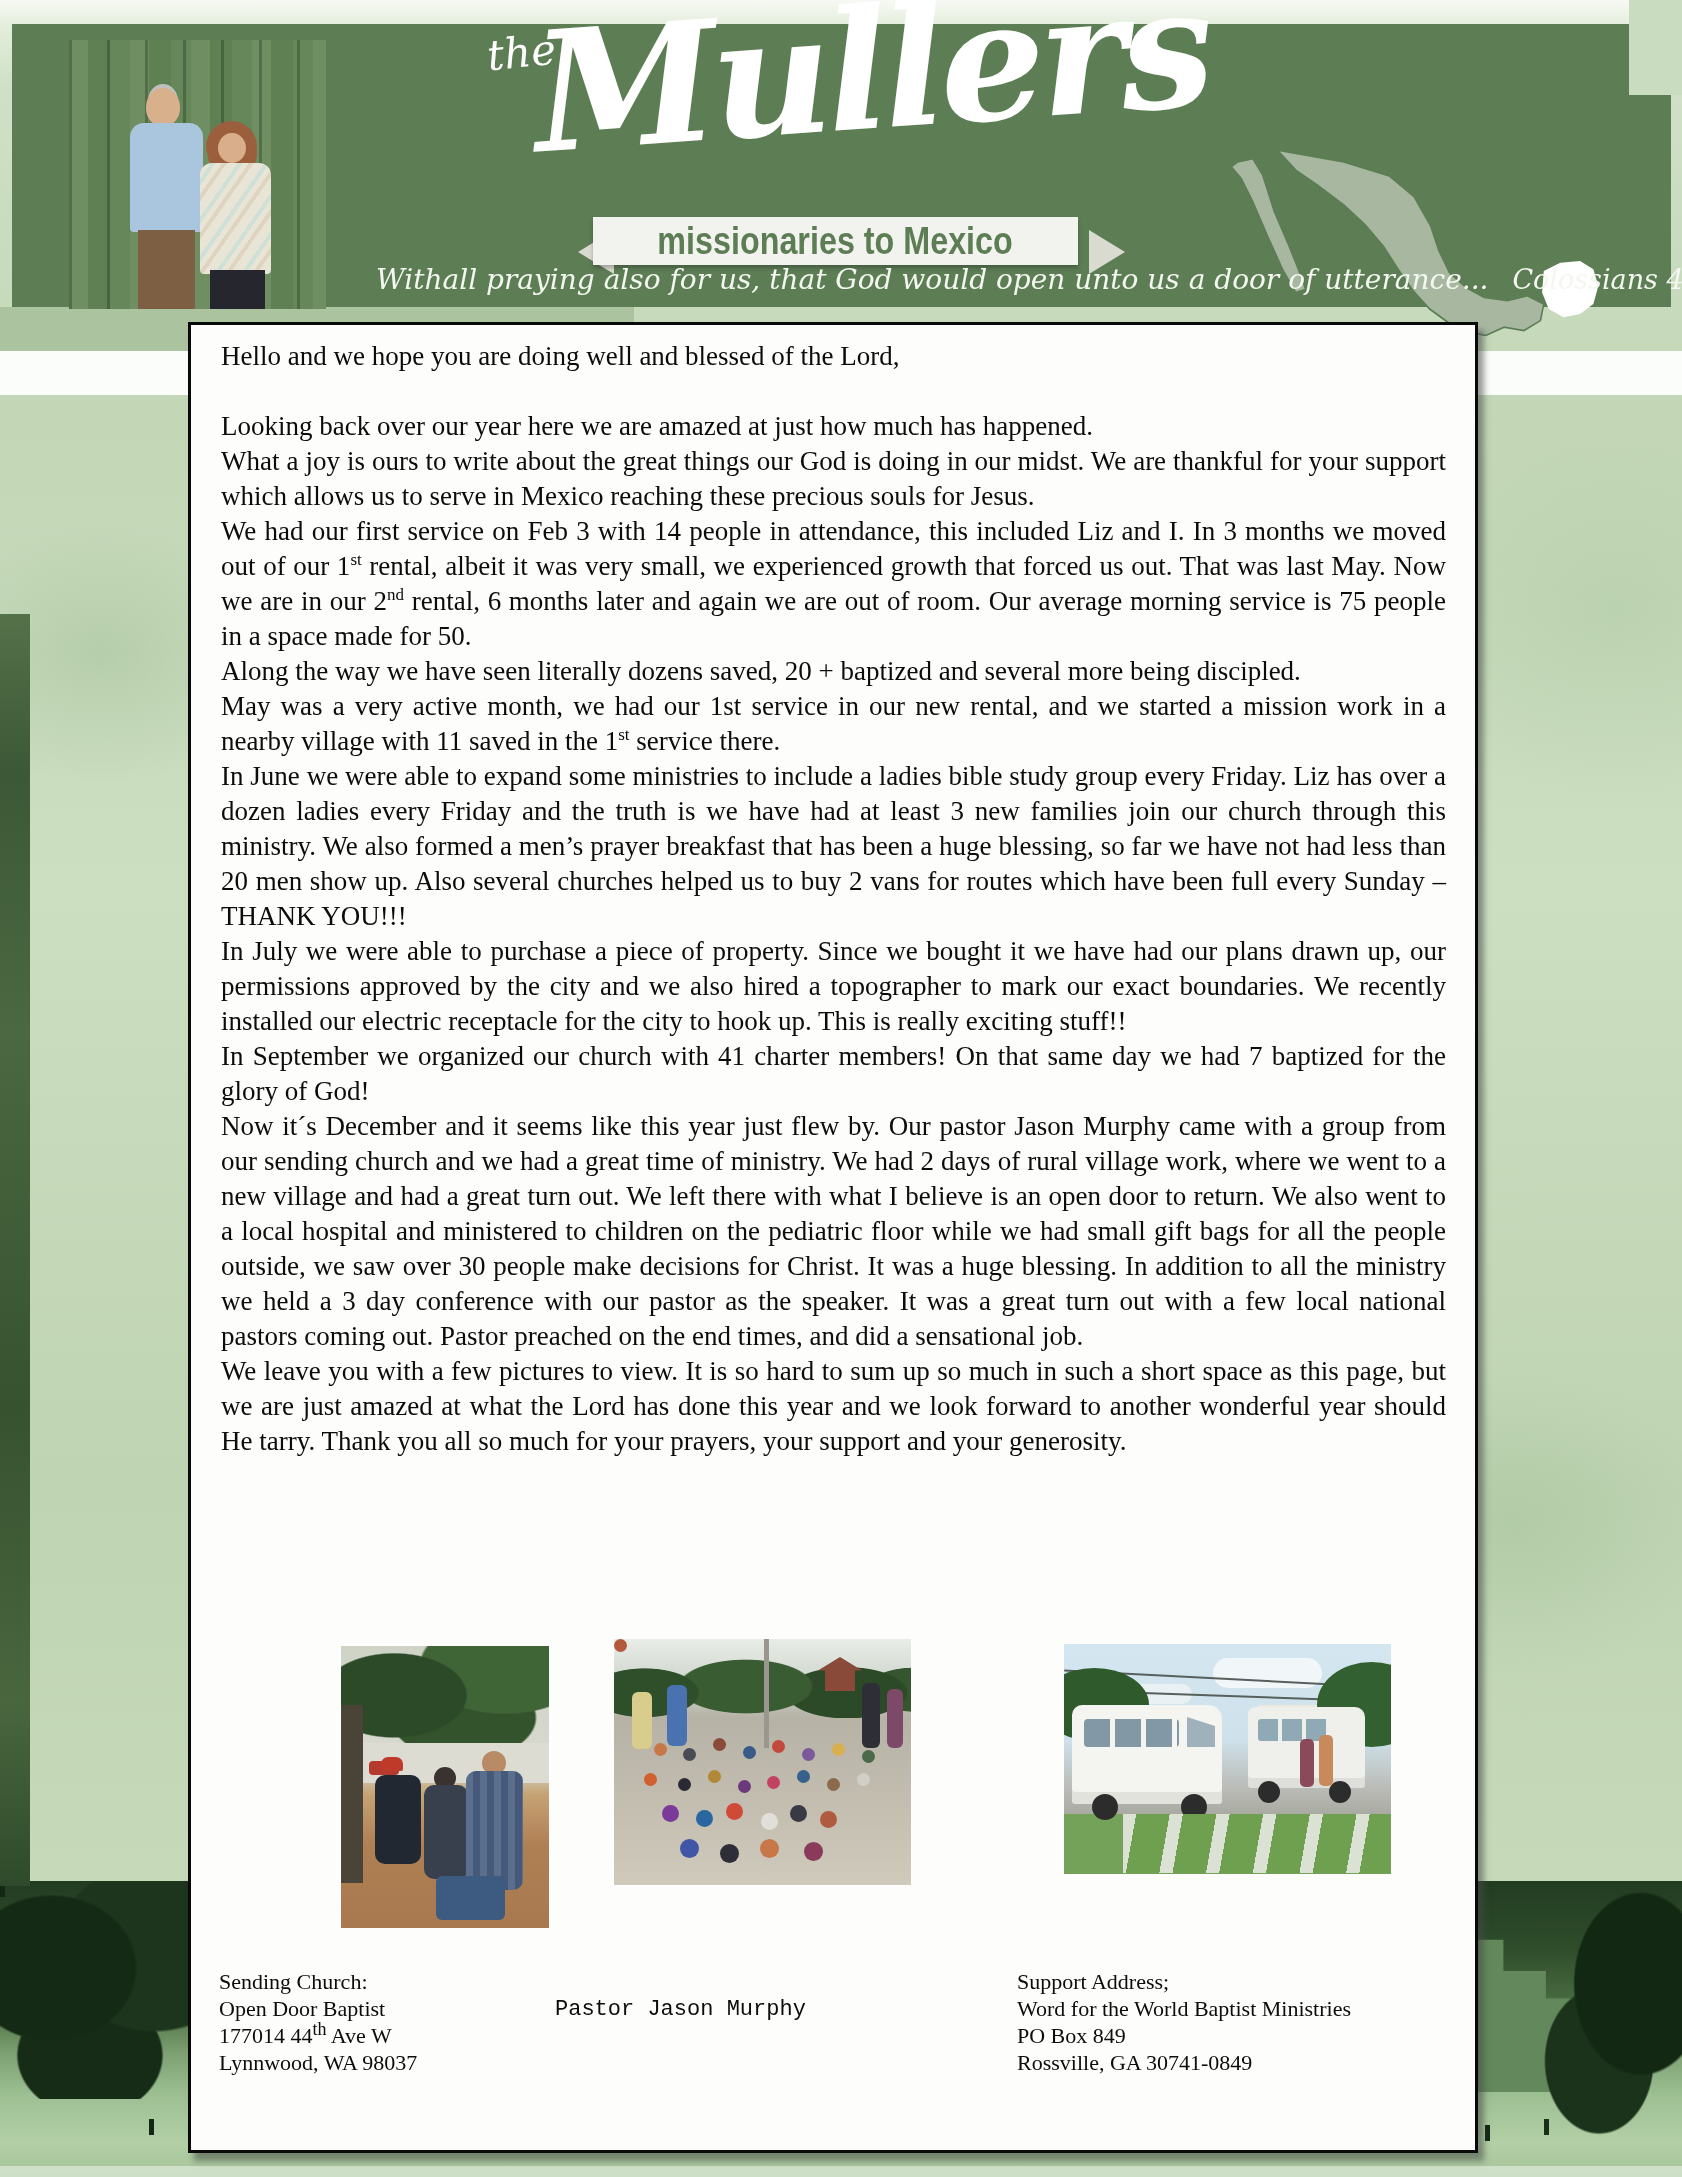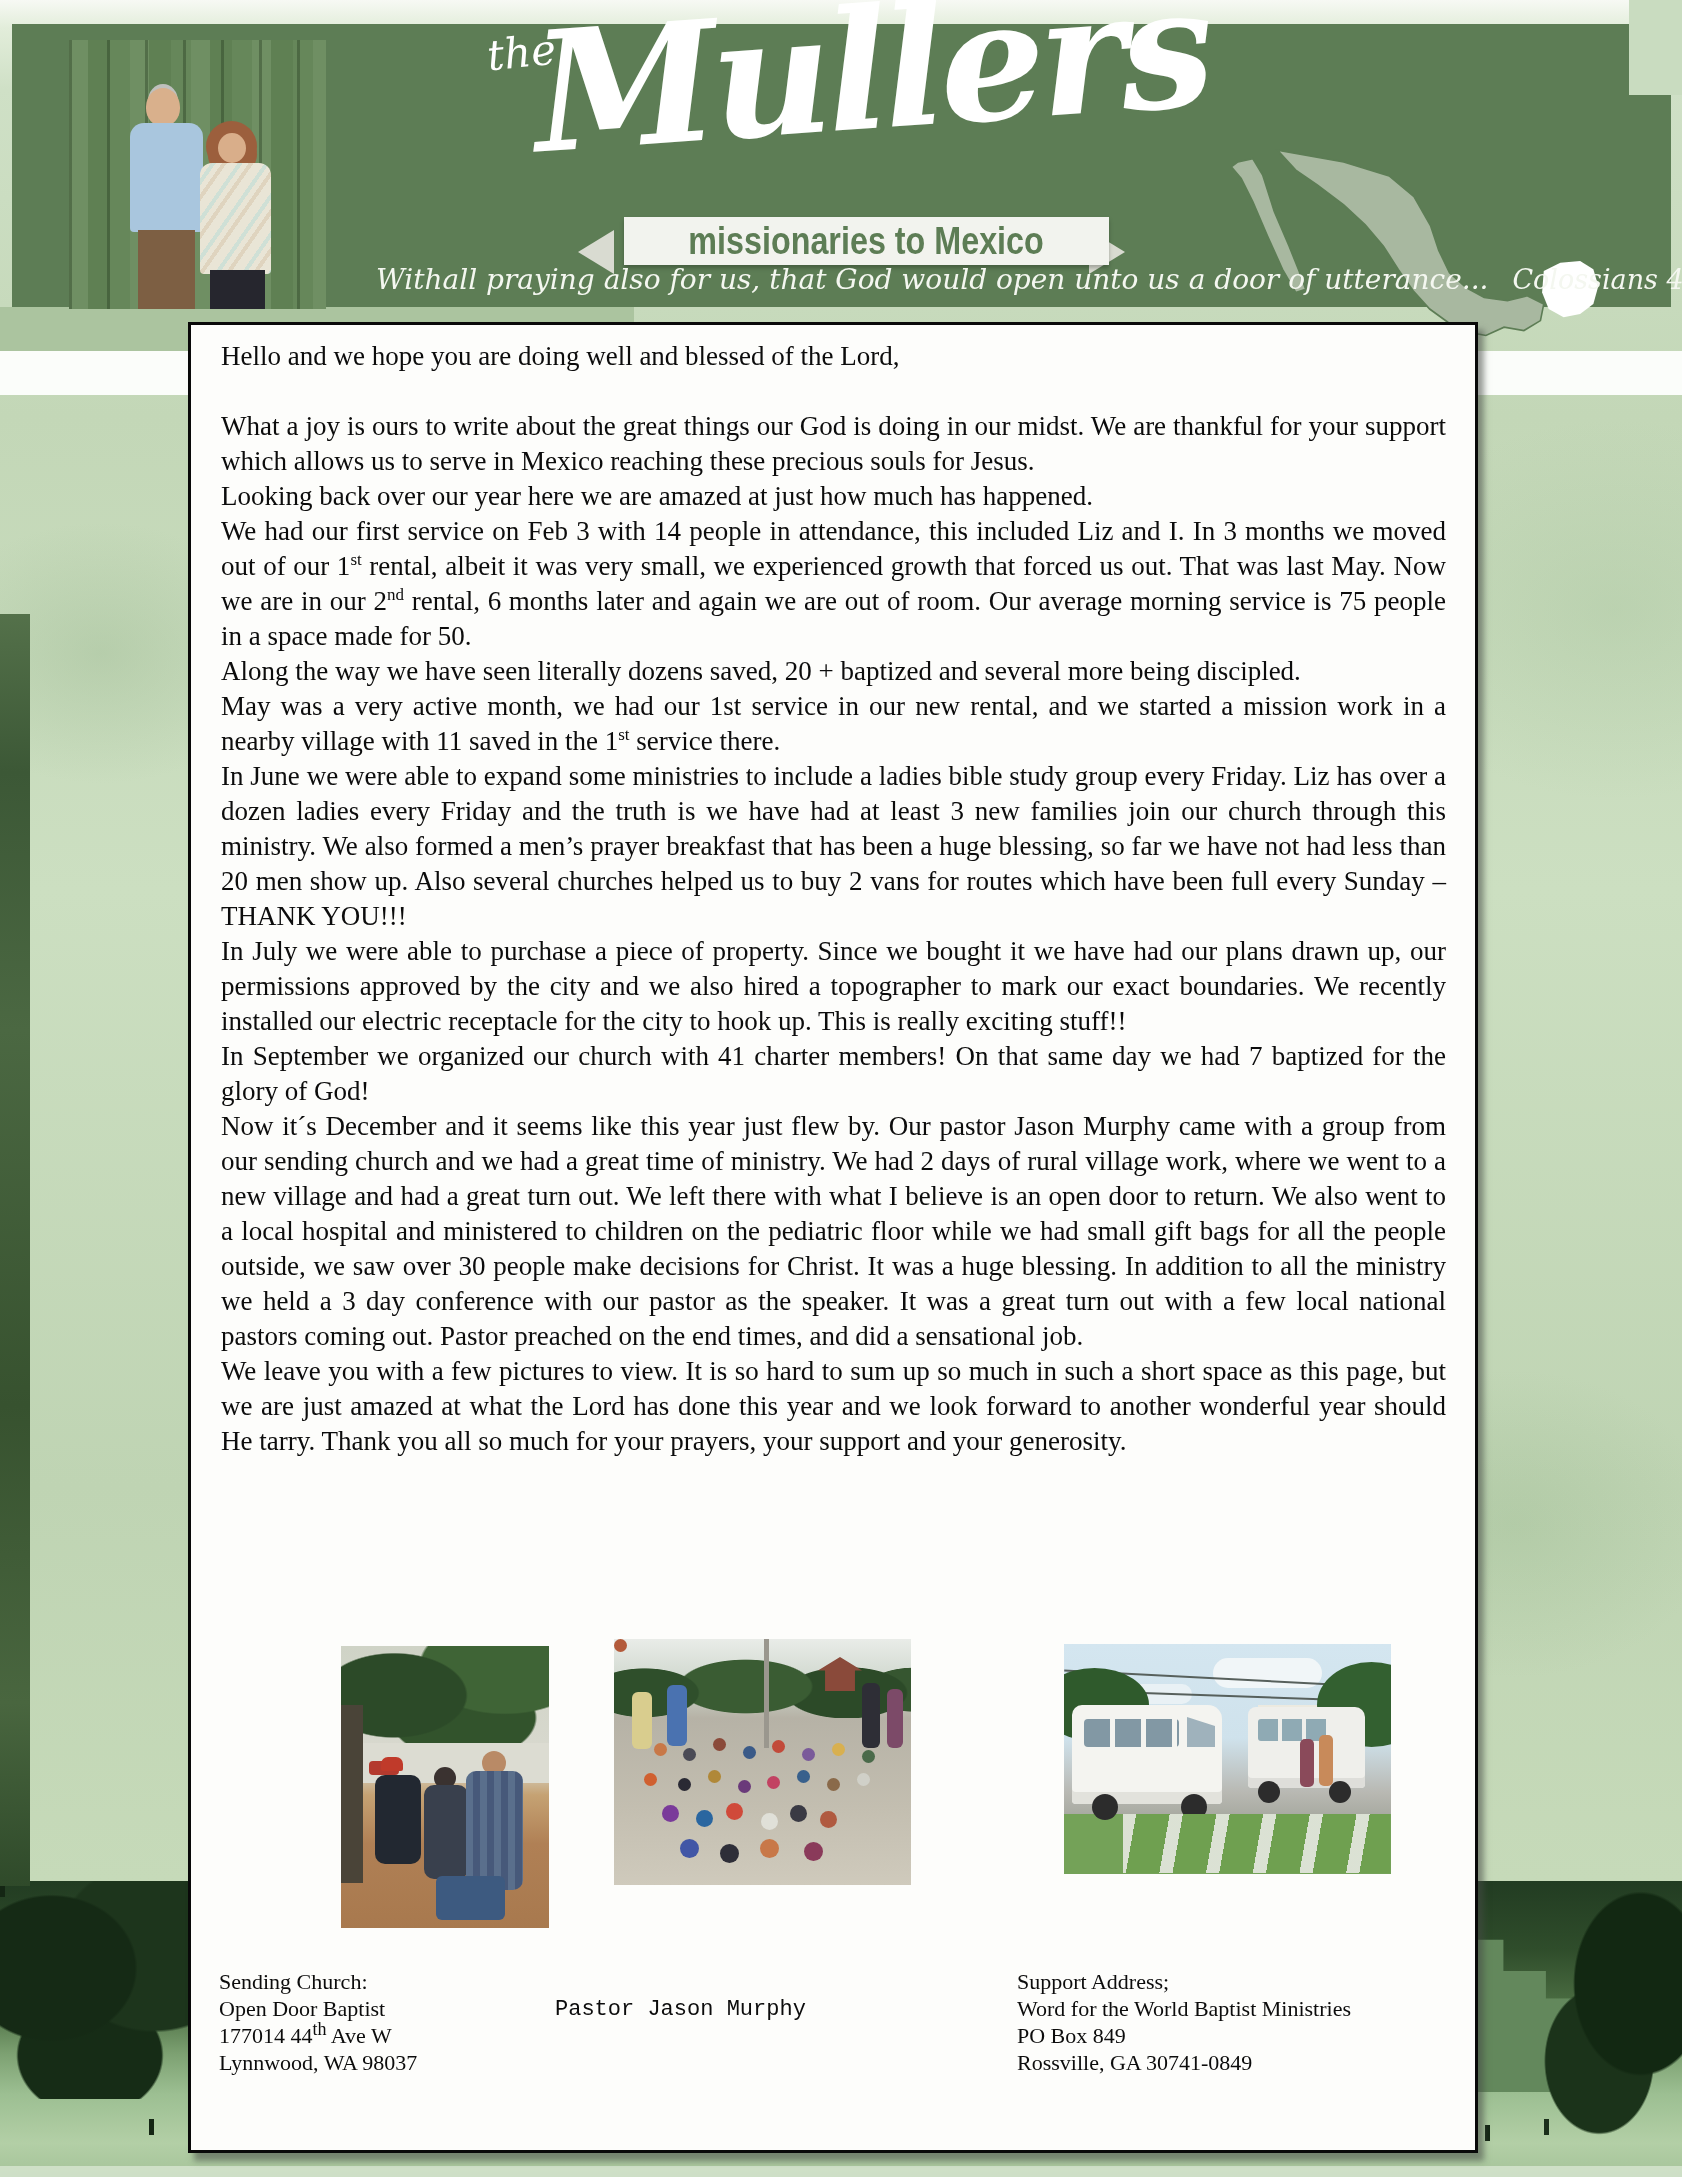--- a/index.html
+++ b/index.html
@@ -39,21 +39,21 @@
   
   .logo-the{position:absolute;left:487px;top:28px;z-index:2;color:#fff;
     font-family:"DejaVu Serif",serif;font-style:italic;font-size:42px;transform:rotate(-6deg);}
   .logo-name{position:absolute;left:533px;top:-28px;z-index:2;color:#fff;
     font-family:"DejaVu Serif",serif;font-style:italic;font-size:166px;font-weight:600;transform:rotate(-4deg);letter-spacing:-6px;}
 
   
   .ribbon-end{position:absolute;top:230px;width:36px;height:44px;background:#d9dbd1;z-index:2;}
   .ribbon-end.left{left:578px;clip-path:polygon(0 50%,100% 0,100% 100%);}
   .ribbon-end.right{left:1089px;clip-path:polygon(0 0,100% 50%,0 100%);}
-  .ribbon-bar{position:absolute;left:624px;top:217px;width:485px;height:48px;background:#f2f3ee;z-index:3;
+  .ribbon-bar{position:absolute;left:593px;top:217px;width:485px;height:48px;background:#f2f3ee;z-index:3;
     display:flex;align-items:center;justify-content:center;box-shadow:0 3px 4px rgba(0,0,0,.25);}
   .ribbon-text{font-family:"Liberation Sans",sans-serif;font-weight:700;font-size:34px;color:#5d7d55;transform:scale(.95,1.12);white-space:nowrap;}
 
   
   .verse-row{position:absolute;left:376px;top:263px;width:911px;z-index:3;display:flex;align-items:baseline;white-space:nowrap;}
   .verse-text{font-family:"DejaVu Serif",serif;font-style:italic;font-size:28px;color:#f4f7f0;}
   .verse-ref{font-family:"DejaVu Serif",serif;font-style:italic;font-size:27px;color:#f4f7f0;margin-left:24px;}
 
   
   .mexico-map{position:absolute;left:1178px;top:147px;width:505px;height:248px;z-index:2;}
@@ -215,22 +215,22 @@
 <svg class="mexico-map" data-interactable="false" viewBox="0 0 510 300">
   <polygon data-interactable="false" fill="#a8b8a0" stroke="#5d7d55" stroke-width="2" points="22,18 40,14 52,34 66,78 84,120 96,150 104,172 92,176 76,148 58,108 40,66 26,38 14,24"></polygon>
   <polygon data-interactable="false" fill="#a8b8a0" stroke="#5d7d55" stroke-width="2" points="70,4 150,18 205,35 235,60 255,95 265,125 278,152 298,170 320,182 348,186 372,180 392,190 388,210 368,222 344,218 322,228 300,224 276,212 254,196 234,174 216,148 198,120 176,94 150,70 118,46 92,28"></polygon>
   <polygon data-interactable="false" fill="#ffffff" points="392,150 412,140 436,138 452,148 458,168 452,190 436,202 416,206 398,196 390,176"></polygon>
 </svg>
 
 <div class="letter-box" data-interactable="false">
   <div class="letter-text" data-interactable="false">
       <div class="para" data-interactable="false"><span>Hello and we hope you are doing well and blessed of the Lord,</span></div>
       <div class="para" data-interactable="false">&nbsp;</div>
+      <div class="para" data-interactable="false"><span>Looking back over our year here we are amazed at just how much has happened.</span></div>
       <div class="para" data-interactable="false"><span>What a joy is ours to write about the great things our God is doing in our midst. We are thankful for your support which allows us to serve in Mexico reaching these precious souls for Jesus.</span></div>
-      <div class="para" data-interactable="false"><span>Looking back over our year here we are amazed at just how much has happened.</span></div>
       <div class="para" data-interactable="false"><span>We had our first service on Feb 3 with 14 people in attendance, this included Liz and I. In 3 months we moved out of our 1</span><sup>st</sup><span> rental, albeit it was very small, we experienced growth that forced us out. That was last May. Now we are in our 2</span><sup>nd</sup><span> rental, 6 months later and again we are out of room. Our average morning service is 75 people in a space made for 50.</span></div>
       <div class="para" data-interactable="false"><span>Along the way we have seen literally dozens saved, 20 + baptized and several more being discipled.</span></div>
       <div class="para" data-interactable="false"><span>May was a very active month, we had our 1st service in our new rental, and we started a mission work in a nearby village with 11 saved in the 1</span><sup>st</sup><span> service there.</span></div>
       <div class="para" data-interactable="false"><span>In June we were able to expand some ministries to include a ladies bible study group every Friday. Liz has over a dozen ladies every Friday and the truth is we have had at least 3 new families join our church through this ministry. We also formed a men’s prayer breakfast that has been a huge blessing, so far we have not had less than 20 men show up. Also several churches helped us to buy 2 vans for routes which have been full every Sunday – THANK YOU!!!</span></div>
       <div class="para" data-interactable="false"><span>In July we were able to purchase a piece of property. Since we bought it we have had our plans drawn up, our permissions approved by the city and we also hired a topographer to mark our exact boundaries. We recently installed our electric receptacle for the city to hook up. This is really exciting stuff!!</span></div>
       <div class="para" data-interactable="false"><span>In September we organized our church with 41 charter members! On that same day we had 7 baptized for the glory of God!</span></div>
       <div class="para" data-interactable="false"><span>Now it´s December and it seems like this year just flew by. Our pastor Jason Murphy came with a group from our sending church and we had a great time of ministry. We had 2 days of rural village work, where we went to a new village and had a great turn out. We left there with what I believe is an open door to return. We also went to a local hospital and ministered to children on the pediatric floor while we had small gift bags for all the people outside, we saw over 30 people make decisions for Christ. It was a huge blessing. In addition to all the ministry we held a 3 day conference with our pastor as the speaker. It was a great turn out with a few local national pastors coming out. Pastor preached on the end times, and did a sensational job.</span></div>
       <div class="para" data-interactable="false"><span>We leave you with a few pictures to view. It is so hard to sum up so much in such a short space as this page, but we are just amazed at what the Lord has done this year and we look forward to another wonderful year should He tarry. Thank you all so much for your prayers, your support and your generosity.</span></div>
     </div>
 

